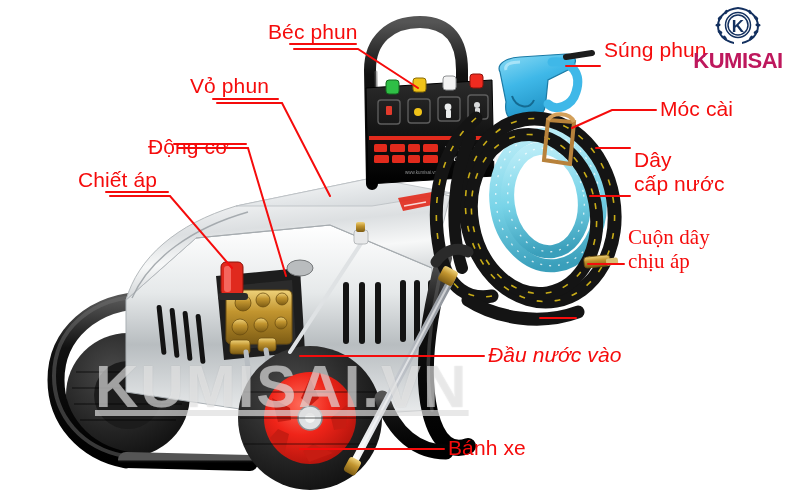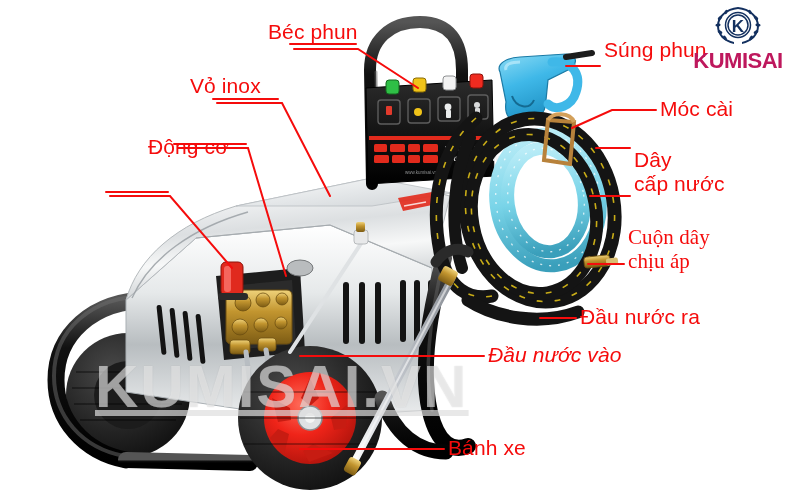--- a/index.html
+++ b/index.html
@@ -352,28 +352,28 @@
       <path d="M213 99 L 278 99"></path>
       <path d="M174 144 L 246 144"></path>
       <path d="M106 192 L 168 192"></path>
     </g>
   </svg>
 
   <div class="watermark">KUMISAI.VN</div>
 
   <div class="lbl" style="left:268px; top:20px;">Béc phun</div>
   <div class="lbl" style="left:604px; top:38px;">Súng phun</div>
-  <div class="lbl" style="left:190px; top:74px;">Vỏ inox</div>
+  <div class="lbl" style="left:190px; top:74px;">Vỏ phun</div>
   <div class="lbl" style="left:660px; top:97px;">Móc cài</div>
   <div class="lbl" style="left:148px; top:120px;margin-top:15px;">Động cơ</div>
   <div class="lbl" style="left:634px; top:148px;">Dây
 cấp nước</div>
+  <div class="lbl" style="left:78px;  top:168px;">Chiết áp</div>
   <div class="lbl" style="left:628px; top:226px;font-family:Liberation Serif, serif;">Cuộn dây
 chịu áp</div>
-  <div class="lbl" style="left:580px; top:305px;">Đầu nước ra</div>
   <div class="lbl" style="left:488px; top:343px;font-style:italic;">Đầu nước vào</div>
   <div class="lbl" style="left:448px; top:436px;">Bánh xe</div>
 
   <div id="logo">
     <svg class="wreath" width="52" height="48" viewBox="0 0 52 48">
       <g stroke="#13305f" fill="none" stroke-width="1.5">
         <circle cx="26" cy="23" r="12.5"></circle>
         <circle cx="26" cy="23" r="10"></circle>
       </g>
       <g fill="#13305f">

